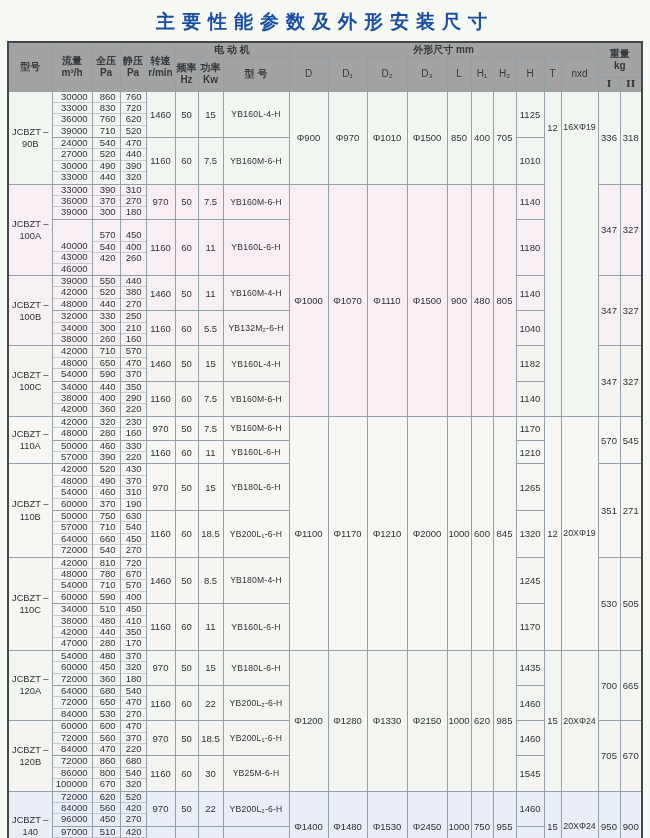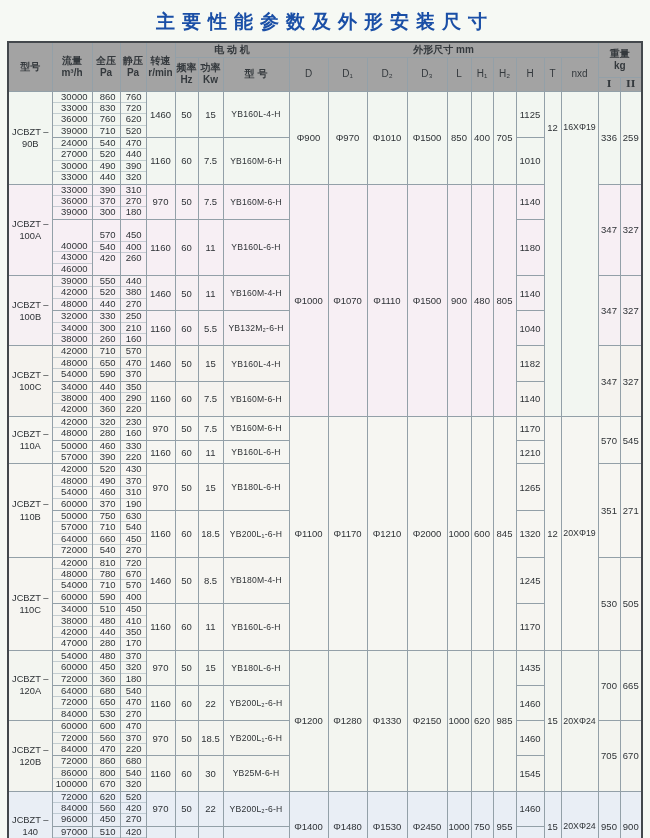--- a/index.html
+++ b/index.html
@@ -168,21 +168,21 @@
         <td class="dim" rowspan="2">Φ970</td>
         <td class="dim" rowspan="2">Φ1010</td>
         <td class="dim" rowspan="2">Φ1500</td>
         <td class="dim" rowspan="2">850</td>
         <td class="dim" rowspan="2">400</td>
         <td class="dim" rowspan="2">705</td>
         <td>1125</td>
         <td class="tn-top" rowspan="8">12</td>
         <td class="nxd tn-top" rowspan="8">16XΦ19</td>
         <td rowspan="2">336</td>
-        <td rowspan="2">259</td>
+        <td rowspan="2">318</td>
       </tr>
       <tr class="t0" style="height: 45.6px;">
         <td class="num">
           <div class="stk" style="height: 45.6px;">
             <div class="ln">24000</div>
             <div class="ln">27000</div>
             <div class="ln">30000</div>
             <div class="ln last">33000</div>
           </div>
         </td>

